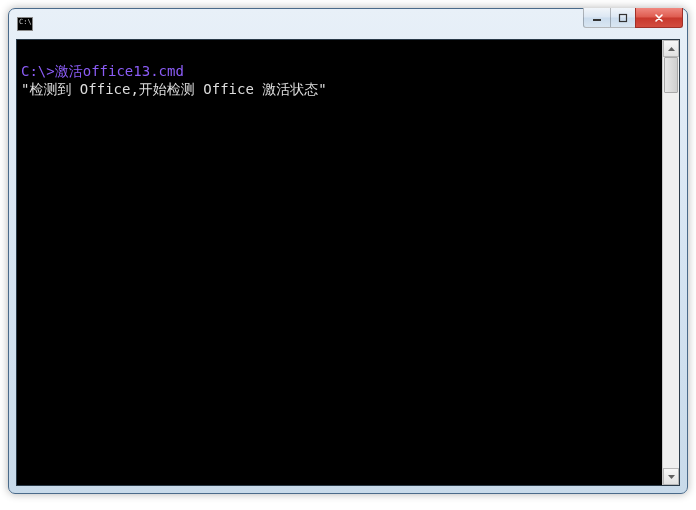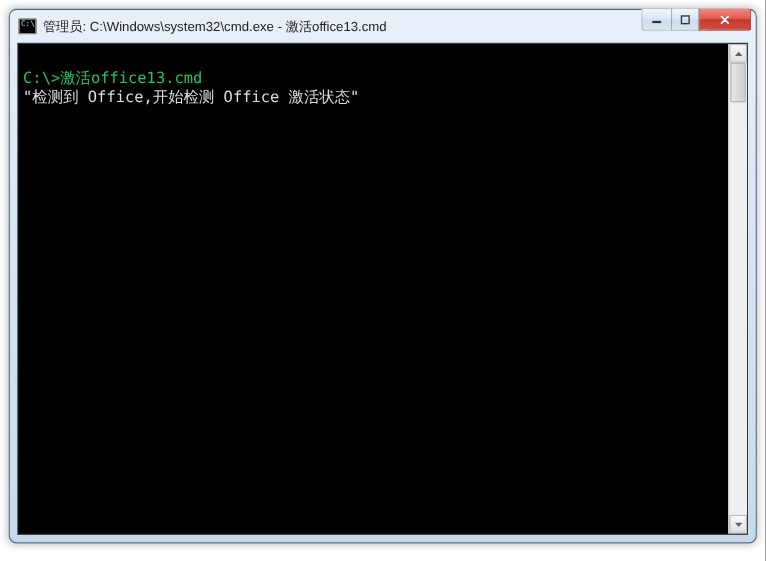--- a/index.html
+++ b/index.html
@@ -92,21 +92,21 @@
     flex: 1;
     background: #000;
     color: #eee;
     font-family: "NSimSun","SimSun","Consolas",monospace;
     font-size: 14px;
     line-height: 18px;
     padding: 4px 4px;
     white-space: pre;
     overflow: hidden;
   }
-  .console .line1 { color: #22c55e; }
+  .console .line1 { color: #8b5cf6; }
   .console .line2 { color: #ddd; }
   .scrollbar {
     width: 17px;
     background: #f0f0f0;
     display: flex;
     flex-direction: column;
     border-left: 1px solid #ccc;
   }
   .sb-btn {
     height: 17px;
@@ -136,21 +136,20 @@
     cursor: pointer;
   }
 </style>
 </head>
 <body>
 
 <div class="window">
 
   <div class="titlebar">
     <div class="titlebar-icon">C:\</div>
-    <div class="titlebar-text">管理员: C:\Windows\system32\cmd.exe - 激活office13.cmd</div>
     <div class="window-controls">
       <div class="win-btn min">
         <svg width="10" height="10" viewBox="0 0 10 10">
             <rect x="1" y="6" width="8" height="2" fill="#333"></rect>
           </svg>
       </div>
       <div class="win-btn max">
         <svg width="10" height="10" viewBox="0 0 10 10">
             <rect x="1.5" y="1.5" width="7" height="7" fill="none" stroke="#333" stroke-width="1.2"></rect>
           </svg>

